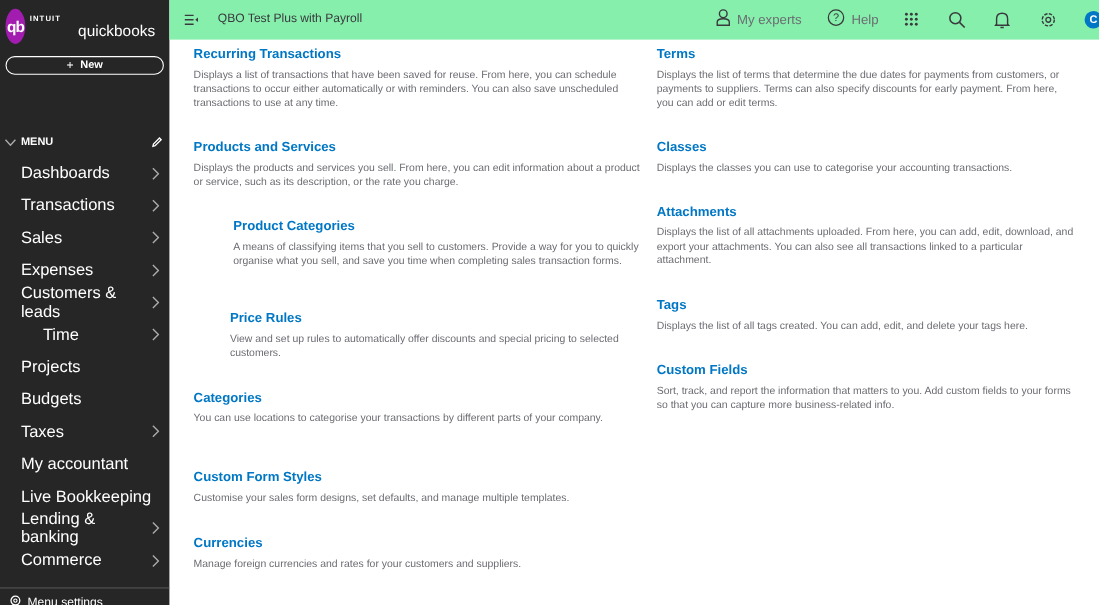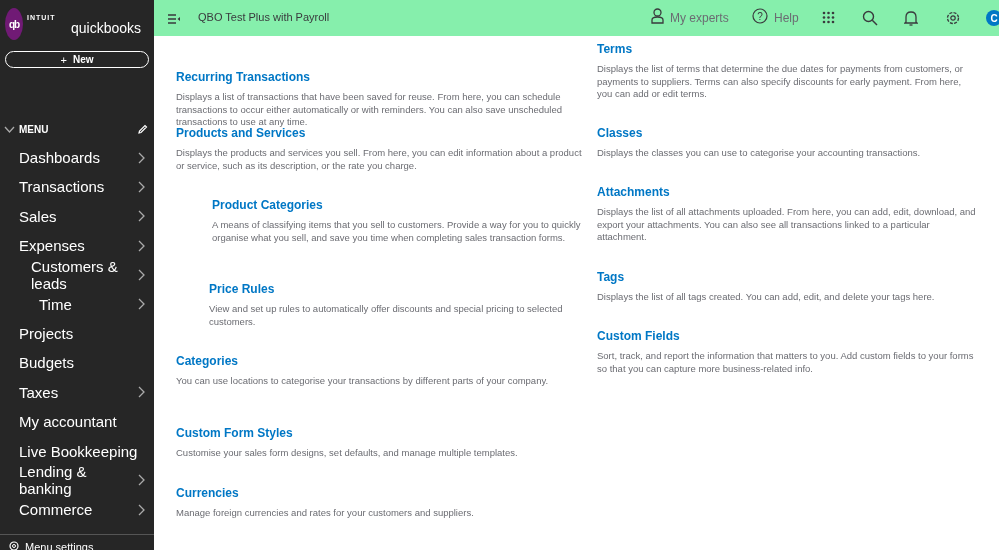--- a/index.html
+++ b/index.html
@@ -6,22 +6,22 @@
   html, body { width: 999px; height: 550px; overflow: hidden; background: #ffffff; }
   body { font-family: "Liberation Sans", "DejaVu Sans", sans-serif; position: relative; }
 
   
   .sidebar {
     position: absolute; left: 0; top: 0; width: 154px; height: 550px;
     background: #262626; color: #ffffff; overflow: hidden;
   }
   .logo { position: absolute; left: 5px; top: 8px; display: flex; align-items: center; }
   .logo-badge {
-    width: 18px; height: 32px; border-radius: 50%; background: #701a75;
-    color: #fff; font-size: 10px; font-weight: bold; display: flex;
+    width: 18px; height: 32px; border-radius: 50%; background: #a21caf;
+    color: #fff; font-size: 14px; font-weight: bold; display: flex;
     align-items: center; justify-content: center; letter-spacing: -1px;
   }
   .logo-text { margin-left: 4px; line-height: 1; }
   .logo-intuit { font-size: 7px; font-weight: bold; letter-spacing: 1px; display: block; }
   .logo-qb { font-size: 14px; display: block; margin-top: 0px; margin-left: 44px; }
 
   .new-btn {
     position: absolute; left: 5px; top: 51px; width: 144px; height: 17px;
     border: 1.5px solid #ffffff; border-radius: 9px; background: transparent;
     color: #fff; font-size: 10px; font-weight: bold; display: flex;
@@ -135,21 +135,21 @@
         </span>
       </div>
       <div class="nav-item" style="top: 231.05px;">
         <span class="label">Expenses</span>
         <span class="arrow">
           <svg width="7" height="12" viewBox="0 0 7 12">
             <path d="M1 1 L6 6 L1 11" stroke="#aaa" stroke-width="1.3" fill="none"></path>
           </svg>
         </span>
       </div>
-      <div class="nav-item" style="top: 260.4px; padding-left: 12px;">
+      <div class="nav-item" style="top: 260.4px;">
         <span class="label">Customers &amp; leads</span>
         <span class="arrow">
           <svg width="7" height="12" viewBox="0 0 7 12">
             <path d="M1 1 L6 6 L1 11" stroke="#aaa" stroke-width="1.3" fill="none"></path>
           </svg>
         </span>
       </div>
       <div class="nav-item" style="top: 289.75px; padding-left: 20px;">
         <span class="label">Time</span>
         <span class="arrow">
@@ -270,21 +270,21 @@
         <circle cx="8" cy="8" r="5.5" stroke="#393a3d" stroke-width="1.3" fill="none" stroke-dasharray="3 1.3"></circle>
         <circle cx="8" cy="8" r="2.2" stroke="#393a3d" stroke-width="1.2" fill="none"></circle>
       </svg>
   </span>
 
   <div class="avatar">C</div>
 </header>
 
 <main>
   <div id="left-col">
-      <div class="entry" style="left: 176px; top: 41px; width: 412px; margin-top: 28px;">
+      <div class="entry" style="left: 176px; top: 41px; width: 412px;">
         <a class="title">Recurring Transactions</a>
         <p class="desc">Displays a list of transactions that have been saved for reuse. From here, you can schedule transactions to occur either automatically or with reminders. You can also save unscheduled transactions to use at any time.</p>
       </div>
       <div class="entry" style="left: 176px; top: 125px; width: 412px;">
         <a class="title">Products and Services</a>
         <p class="desc">Displays the products and services you sell. From here, you can edit information about a product or service, such as its description, or the rate you charge.</p>
       </div>
       <div class="entry" style="left: 212px; top: 197px; width: 375px;">
         <a class="title">Product Categories</a>
         <p class="desc">A means of classifying items that you sell to customers. Provide a way for you to quickly organise what you sell, and save you time when completing sales transaction forms.</p>

